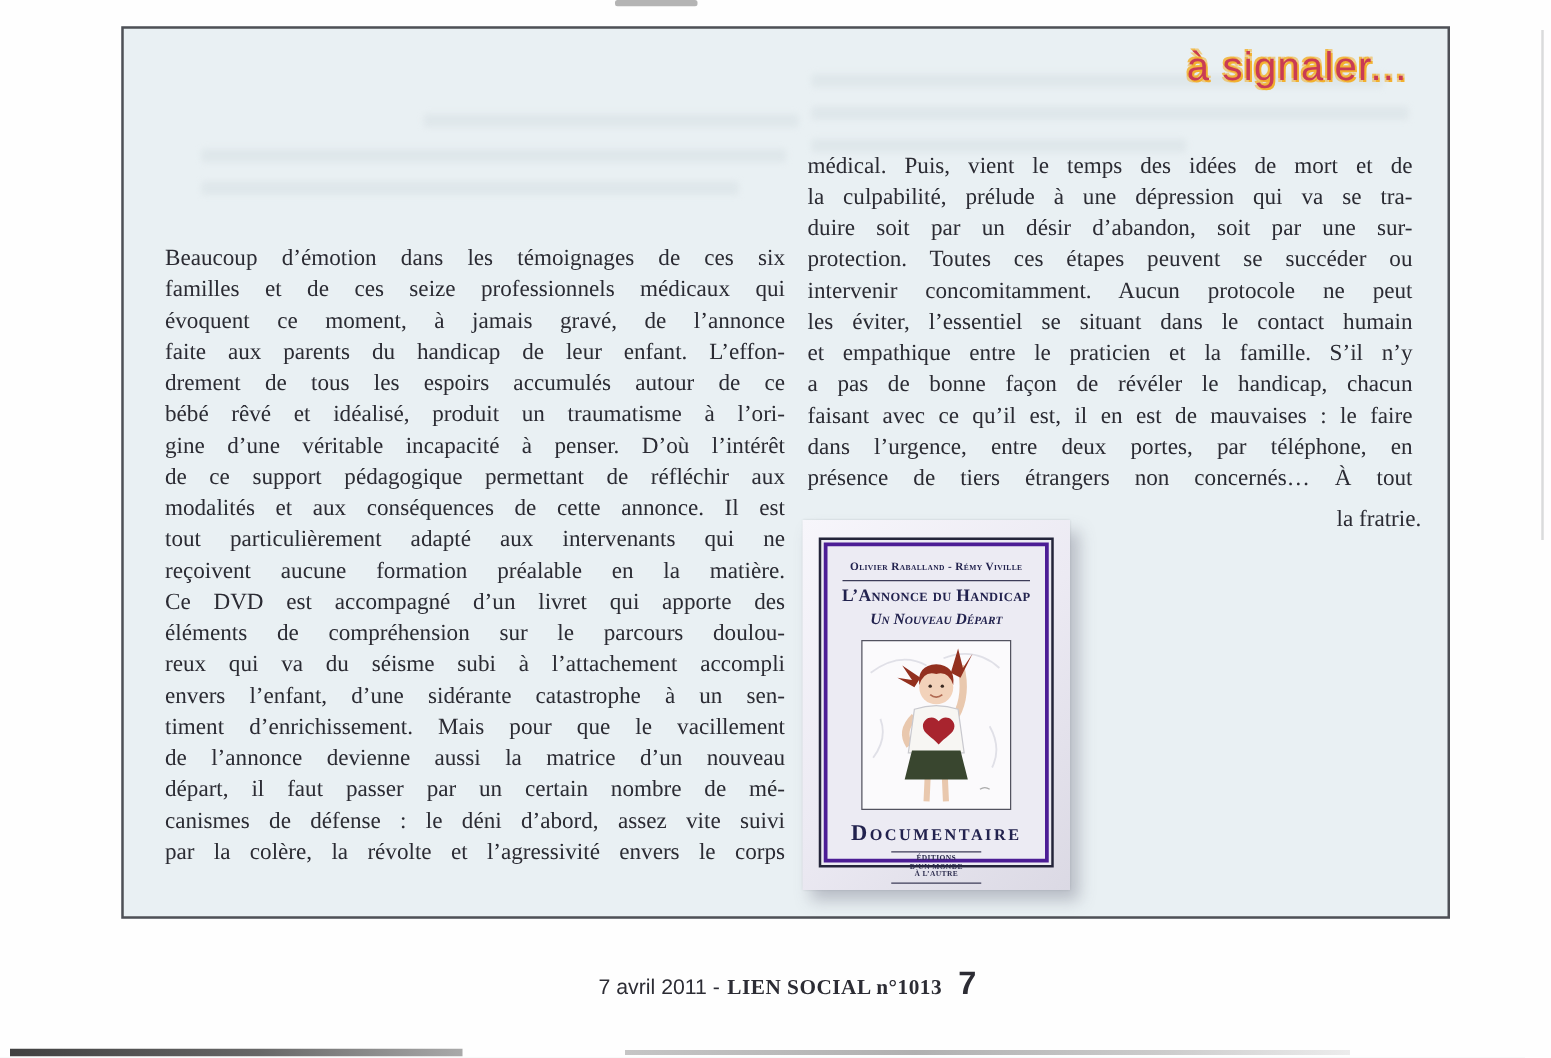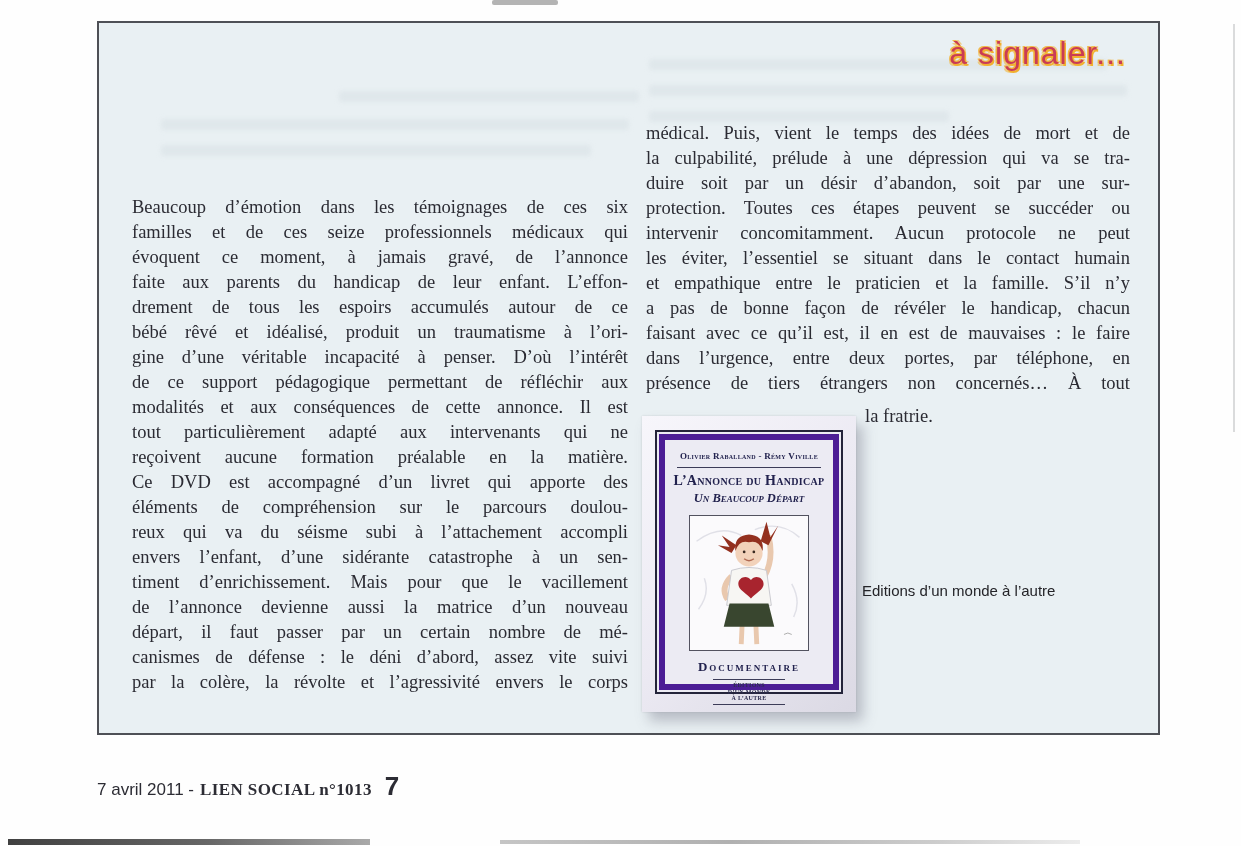--- a/index.html
+++ b/index.html
@@ -33,63 +33,63 @@
     font-family:"Liberation Serif", serif;
     font-size:18.5px; line-height:25px; color:#2b2b33;
     white-space:pre-line; text-align:justify; text-align-last:justify;
   }
   .left-col  { position:absolute; left:33px;  top:172px; width:496px; }
   .right-col { position:absolute; left:547px; top:98px;  width:484px; }
 
   .wrap-col  { position:absolute; left:766px; top:381px; width:272px; }
   .wrap-last {
     font-family:"Liberation Serif", serif; font-size:18.5px; line-height:25px;
-    color:#2b2b33; text-align:left;
+    color:#2b2b33; text-align:right;
   }
 
   
   .dvd-photo {
     position:absolute; left:543px; top:393px; width:214px; height:296px;
     background: linear-gradient(135deg,#f7f6fb 0%, #eceaf3 50%, #dbd9e4 100%);
     box-shadow: 7px 9px 12px rgba(95,95,115,.35), 0 0 2px rgba(0,0,0,.12);
   }
   .dvd-card {
     position:absolute; left:13px; top:14px; width:188px; height:264px;
     background:#ecebf3; border:2px solid #24243a;
   }
   .dvd-inner {
-    position:absolute; inset:2px; border:6px solid #4c1d95;
+    position:absolute; inset:2px; border:3px solid #4c1d95;
     text-align:center; font-family:"Liberation Serif", serif; color:#22224e;
   }
   .dvd-authors  { margin-top:11px; font-size:9px; font-weight:700; font-variant:small-caps; letter-spacing:.3px; }
   .dvd-rule     { width:86%; margin:6px auto 5px; border-top:1px solid #3c3c58; }
   .dvd-title    { font-size:14px; font-weight:700; font-variant:small-caps; letter-spacing:.3px; }
   .dvd-subtitle { font-size:12.5px; font-weight:700; font-style:italic; font-variant:small-caps; margin-top:2px; }
   .dvd-frame    { width:120px; height:136px; margin:9px auto 0; border:1px solid #52525f; background:#fbfafc; }
   .dvd-frame svg{ display:block; width:100%; height:100%; }
-  .dvd-genre    { margin-top:8px; font-size:13px; font-weight:700; font-variant:small-caps; letter-spacing:2px; }
+  .dvd-genre    { margin-top:8px; font-size:18px; font-weight:700; font-variant:small-caps; letter-spacing:2px; }
   .dvd-logo {
     width:72px; margin:4px auto 0; padding:2px 0;
     border-top:1px solid #3c3c58; border-bottom:1px solid #3c3c58;
     font-size:6px; line-height:6.5px; font-weight:700; letter-spacing:.3px;
     text-transform:uppercase; white-space:pre-line; color:#2c2c4e;
   }
 
   
   .caption { position:absolute; left:763px; top:556px; width:286px;
              font-family:"Liberation Sans", sans-serif; font-size:15px;
              line-height:21.5px; color:#242428; }
   .caption-p { text-align:justify; }
   .caption-title { font-weight:700; font-style:italic; }
   .caption-line { margin-top:1px; }
 
   
   .footer {
     position:absolute; left:97px; top:771px; width:1066px;
-    display:flex; justify-content:flex-start; align-items:baseline;
+    display:flex; justify-content:center; align-items:baseline;
     color:#2c2c34; font-family:"Liberation Sans", sans-serif;
   }
   .f-date { font-size:17px; }
   .f-mag  { font-size:17px; font-weight:700; letter-spacing:.4px; margin-left:6px;font-family:Liberation Serif, serif; }
   .f-page { font-size:26px; font-weight:700; margin-left:13px; }
 
   
   .scan-bar-1 { position:absolute; left:8px;  top:839px; width:362px; height:6px;
                 background:linear-gradient(90deg,#1f1f1f,#4c4c4c 55%,#9a9a9a); opacity:.85; }
   .scan-bar-2 { position:absolute; left:500px; top:840px; width:580px; height:4px;
@@ -148,21 +148,21 @@
 départ, il faut passer par un certain nombre de mé-
 canismes de défense : le déni d’abord, assez vite suivi
 par la colère, la révolte et l’agressivité envers le corps</div>
 
     <div class="dvd-photo">
       <div class="dvd-card">
         <div class="dvd-inner">
           <div class="dvd-authors">Olivier Raballand - Rémy Viville</div>
           <div class="dvd-rule"></div>
           <div class="dvd-title">L’Annonce du Handicap</div>
-          <div class="dvd-subtitle">Un Beaucoup Départ</div>
+          <div class="dvd-subtitle">Un Nouveau Départ</div>
           <div class="dvd-frame">
             <svg viewBox="0 0 120 138" xmlns="http://www.w3.org/2000/svg">
               <path d="M6 26 Q30 8 52 20 M66 14 Q92 4 112 22 M8 96 Q20 80 14 64 M104 70 Q114 88 106 104" stroke="#d4d4de" stroke-width="1.5" fill="none" opacity="0.7"></path>
               <path d="M53 110 L52 132 M67 110 L68 132" stroke="#e9c8ae" stroke-width="5" fill="none"></path>
               <path d="M42 62 Q30 74 38 86" stroke="#e9c8ae" stroke-width="6" fill="none"></path>
               <path d="M76 62 Q86 44 80 20" stroke="#e9c8ae" stroke-width="6" fill="none"></path>
               <path d="M42 56 Q60 50 78 56 L83 92 L37 92 Z" fill="#f7f6f3" stroke="#c8c8ce" stroke-width="1"></path>
               <path d="M62 66 c-4 -6 -13 -3 -13 4 c0 6 8 9 13 15 c5 -6 13 -9 13 -15 c0 -7 -9 -10 -13 -4 Z" fill="#a8242e"></path>
               <path d="M40 90 L80 90 L86 114 L34 114 Z" fill="#39462f"></path>
               <circle cx="60" cy="38" r="14" fill="#f2d2ba"></circle>
@@ -181,21 +181,20 @@
 à l’autre</div>
         </div>
       </div>
     </div>
 
     <div class="wrap-col">
       <div class="wrap-last">la fratrie.</div>
     </div>
 
     <div class="caption">
-      <div class="caption-line">Editions d’un monde à l’autre</div>
     </div>
 
   </div>
 
   <div class="footer">
     <span class="f-date">7 avril 2011 -</span>
     <span class="f-mag">LIEN SOCIAL n°1013</span>
     <span class="f-page">7</span>
   </div>
 

